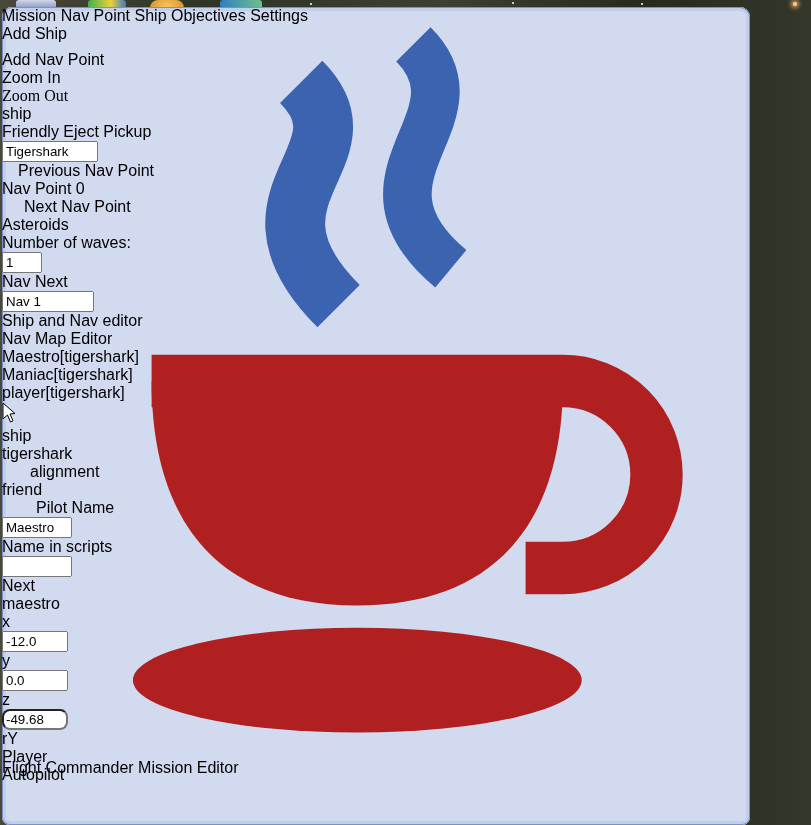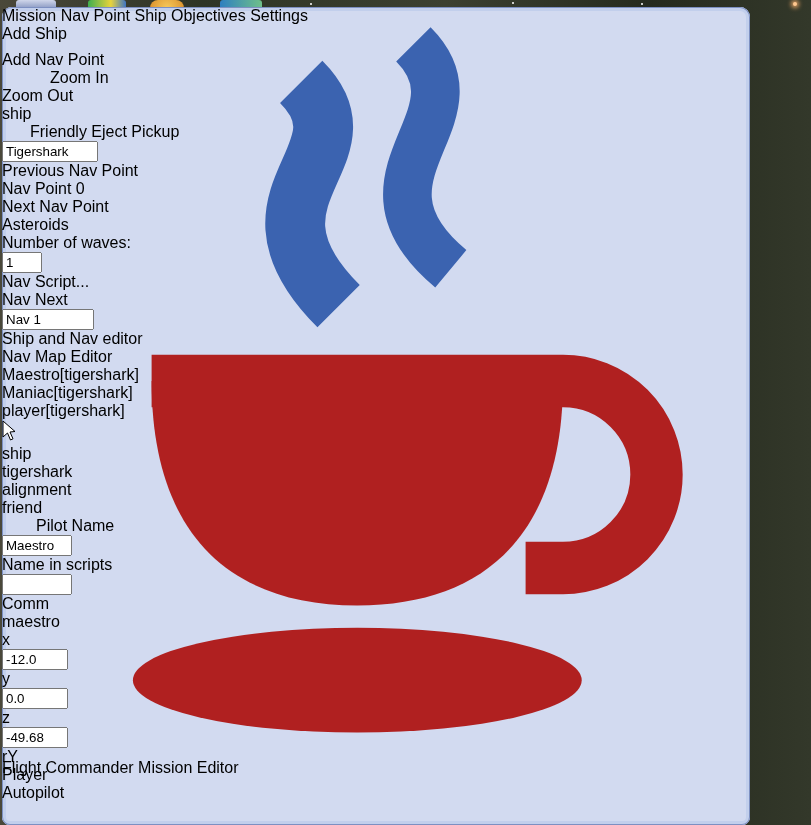--- a/index.html
+++ b/index.html
@@ -149,39 +149,38 @@
     <span class="menuitem">Mission</span>
     <span class="menuitem">Nav Point</span>
     <span class="menuitem">Ship</span>
     <span class="menuitem">Objectives</span>
     <span class="menuitem">Settings</span>
   </div>
 
   
   <div class="btn" style="left:16px;top:62px;">Add Ship</div>
   <div class="btn" style="left:88px;top:62px;margin-top:8px;">Add Nav Point</div>
-  <div class="btn focus" style="left:181px;top:62px;margin-left:48px;">Zoom In</div>
-  <div class="btn" style="left:245px;top:62px;">Zoom Out</div>
+  <div class="btn focus" style="left:181px;top:62px;">Zoom In</div>
+  <div class="btn" style="left:245px;top:62px;font-family:Liberation Serif, serif;">Zoom Out</div>
   <div class="combo" style="left:373px;top:63px;width:60px;">
     <span class="val">ship</span>
     <span class="cbtn"><i class="u"></i><i class="d"></i></span>
   </div>
   <div class="cb" style="left:441px;top:67px;"></div>
-  <div class="lbl" style="left:459px;top:68px;margin-left:28px;">Friendly Eject Pickup</div>
+  <div class="lbl" style="left:459px;top:68px;">Friendly Eject Pickup</div>
   <input class="field" style="left: 678px; top: 63px; width: 88px;" value="Tigershark">
 
   
-  <div class="btn" style="left:16px;top:96px;">Previous Nav Point</div>
+  <div class="btn" style="left:16px;top:96px;padding-left:16px;">Previous Nav Point</div>
   <div class="lbl" style="left:144px;top:102px;">Nav Point 0</div>
-  <div class="btn" style="left:216px;top:96px;">Next Nav Point</div>
+  <div class="btn" style="left:216px;top:96px;padding-left:22px;">Next Nav Point</div>
   <div class="cb" style="left:318px;top:101px;"></div>
   <div class="lbl" style="left:336px;top:102px;">Asteroids</div>
   <div class="lbl" style="left:398px;top:102px;">Number of waves:</div>
   <input class="field" style="left: 513px; top: 97px; width: 32px;" value="1">
-  <div class="btn" style="left:556px;top:96px;">Nav Script...</div>
   <div class="lbl" style="left:641px;top:102px;">Nav Next</div>
   <input class="field" style="left: 710px; top: 97px; width: 84px;" value="Nav 1">
 
   
   <div class="tab active" style="left:10px;">Ship and Nav editor</div>
   <div class="tab inactive" style="left:123px;">Nav Map Editor</div>
 
   
   <div class="map">
     <div class="gv" style="left:67px;"></div>
@@ -217,46 +216,46 @@
   </div>
 
   
   <div class="panel">
     <div class="lbl" style="top:19px;">ship</div>
     <div class="combo" style="left:45px;top:13px;width:107px;">
       <span class="val">tigershark</span>
       <span class="cbtn"><i class="u"></i><i class="d"></i></span>
     </div>
 
-    <div class="lbl" style="top:52px;">alignment</div>
+    <div class="lbl" style="top:52px;padding-left:28px;">alignment</div>
     <div class="combo" style="left:72px;top:47px;width:58px;">
       <span class="val">friend</span>
       <span class="cbtn"><i class="u"></i><i class="d"></i></span>
     </div>
 
     <div class="lbl" style="top:86px;margin-left:34px;">Pilot Name</div>
     <input class="field" style="left: 72px; top: 80px; width: 62px;" value="Maestro">
 
     <div class="lbl" style="top:120px;">Name in scripts</div>
     <input class="field" style="left: 98px; top: 114px; width: 62px;" value="">
 
-    <div class="lbl" style="top:155px;">Comm</div>
+    <div class="lbl" style="top:155px;">Next</div>
     <div class="combo" style="left:55px;top:149px;width:63px;">
       <span class="val">maestro</span>
       <span class="cbtn"><i class="u"></i><i class="d"></i></span>
     </div>
 
     <div class="lbl" style="top:188px;">x</div>
     <input class="field" style="left: 31px; top: 182px; width: 58px;" value="-12.0">
 
     <div class="lbl" style="top:222px;">y</div>
     <input class="field" style="left: 31px; top: 216px; width: 58px;" value="0.0">
 
     <div class="lbl" style="top:256px;">z</div>
-    <input class="field" style="left: 31px; top: 250px; width: 58px;" value="-49.68">
+    <input class="field" style="left: 31px; top: 250px; width: 58px; border-radius: 8px;" value="-49.68">
 
     <div class="lbl" style="top:290px;">rY</div>
     <div class="slider-track" style="left:34px;top:297px;width:95px;"></div>
     <div class="slider-thumb" style="left:56px;top:287px;"></div>
 
     <div class="cb" style="left:6px;top:318px;"></div>
     <div class="lbl" style="left:27px;top:318px;">Player</div>
 
     <div class="cb on" style="left:6px;top:349px;"></div>
     <div class="lbl" style="left:27px;top:349px;">Autopilot</div>

